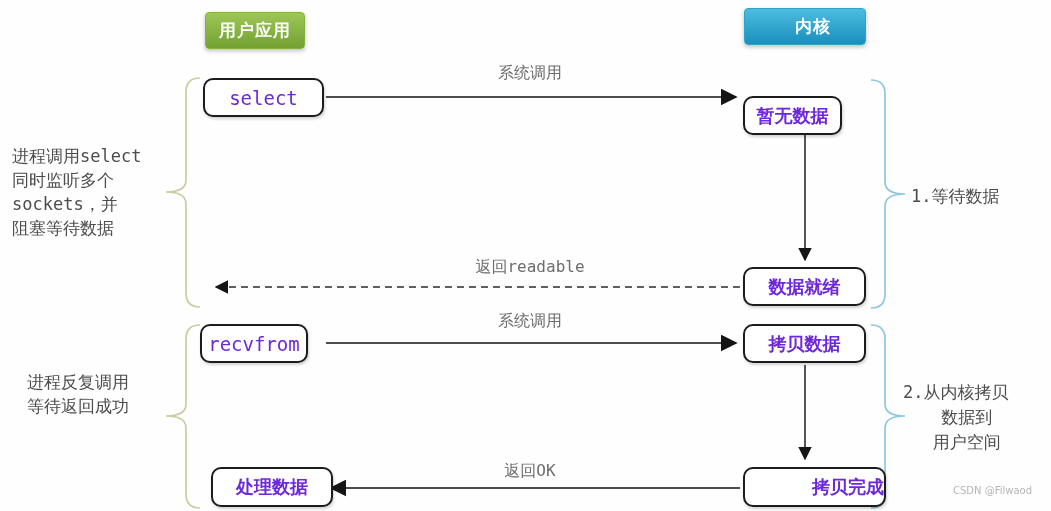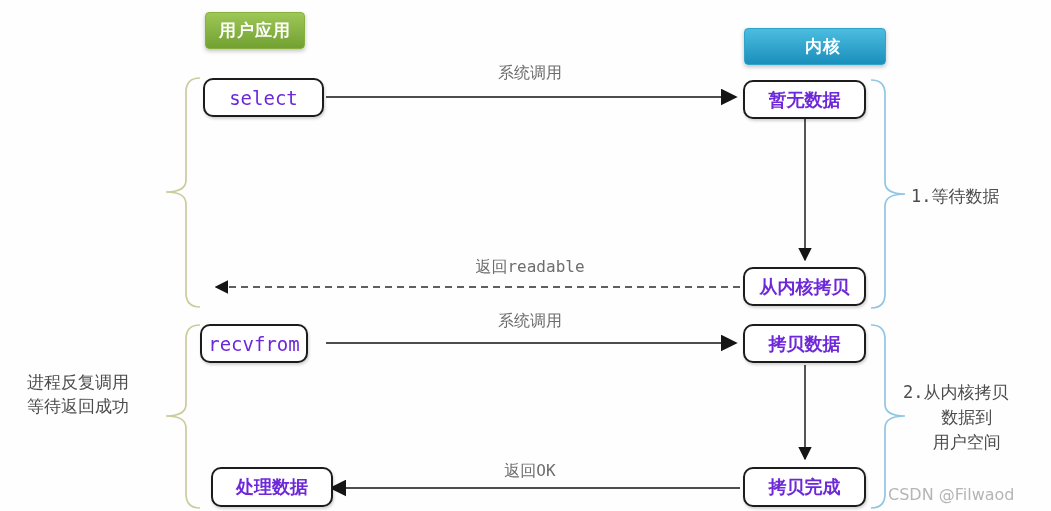--- a/index.html
+++ b/index.html
@@ -22,46 +22,46 @@
     box-shadow: 0 2px 4px rgba(0,0,0,0.25);
     letter-spacing: 1px;
   }
   .hdr-user {
     left: 205px; top: 12px; width: 100px; height: 37px;
     background: linear-gradient(var(--user-header-top, #9dc756), var(--user-header-bottom, #72a132));
     border: 1px solid #86b13f;
     text-align: right;
   }
   .hdr-kernel {
-    left: 744px; top: 28px; width: 142px; height: 37px;
+    left: 744px; top: 8px; width: 122px; height: 37px;
     background: linear-gradient(var(--kernel-header-top, #4cbde0), var(--kernel-header-bottom, #1a8fbc));
     border: 1px solid #2fa3c9;
     padding-left: 16px;
   }
 
   .node {
     position: absolute;
     display: flex; align-items: center; justify-content: center;
     background: #ffffff;
     border: 2.5px solid var(--box-border, #1c1c1c);
     border-radius: 10px;
     box-shadow: 1px 2px 3px rgba(0,0,0,0.18);
     font-size: 18px; font-weight: 600;
     color: #6d28d9;
     white-space: nowrap;
   }
   .node.mono { font-family: "DejaVu Sans Mono", monospace; font-weight: normal; font-size: 19px; }
 
   .n-select    { left: 203px; top: 78px;  width: 121px; height: 39px; }
-  .n-nodata    { left: 743px; top: 80px;  width: 123px; height: 39px; }
+  .n-nodata    { left: 743px; top: 96px;  width: 99px; height: 39px; }
   .n-ready     { left: 743px; top: 267px; width: 123px; height: 39px; }
   .n-recvfrom  { left: 200px; top: 324px; width: 108px; height: 39px; }
   .n-copydata  { left: 743px; top: 324px; width: 123px; height: 39px; }
   .n-process   { left: 203px; top: 467px; width: 122px; height: 40px; margin-left: 8px; }
-  .n-copydone  { left: 743px; top: 467px; width: 123px; height: 40px; }
+  .n-copydone  { left: 743px; top: 467px; width: 143px; height: 40px; justify-content: flex-end; }
 
   .alabel {
     position: absolute;
     color: var(--label-text, #6d6d6d);
     font-size: 16px;
     text-align: center;
     font-family: "DejaVu Sans Mono", monospace;
     white-space: nowrap;
   }
   .l-sys1  { left: 430px; top: 63px;  width: 200px; }
@@ -79,23 +79,23 @@
   }
   .note-lt { left: 12px; top: 144px; }
   .note-lb { left: 27px; top: 370px; }
   .note-r1 { left: 911px; top: 184px; }
   .note-r2 { left: 903px; top: 380px; line-height: 25px; }
   .note div { display: block; }
   .note-r2 div:nth-child(2), .note-r2 div:nth-child(3) { padding-left: 22px; text-align: center; }
 
   .watermark {
     position: absolute;
-    left: 888px; top: 485px;
+    left: 953px; top: 485px;
     color: var(--watermark-text, #b5b5b5);
-    font-size: 16px;
+    font-size: 10px;
     white-space: nowrap;
   }
 </style>
 </head>
 <body>
 
 <div id="stage">
 
   <svg id="wires" viewBox="0 0 1051 511" xmlns="http://www.w3.org/2000/svg">
     <defs>
@@ -137,34 +137,40 @@
     <span>recvfrom</span>
   </div>
   <div class="node n-process">
     <span>处理数据</span>
   </div>
 
   <div class="node n-nodata">
     <span>暂无数据</span>
   </div>
   <div class="node n-ready">
-    <span>从内核拷贝</span>
+    <span>数据就绪</span>
   </div>
   <div class="node n-copydata">
     <span>拷贝数据</span>
   </div>
   <div class="node n-copydone">
     <span>拷贝完成</span>
   </div>
 
   <div class="alabel l-sys1">系统调用</div>
   <div class="alabel l-read">返回readable</div>
   <div class="alabel l-sys2">系统调用</div>
   <div class="alabel l-ok">返回OK</div>
 
+  <div class="note note-lt">
+    <div>进程调用select</div>
+    <div>同时监听多个</div>
+    <div>sockets，并</div>
+    <div>阻塞等待数据</div>
+  </div>
   <div class="note note-lb">
     <div>进程反复调用</div>
     <div>等待返回成功</div>
   </div>
   <div class="note note-r1">1.等待数据</div>
   <div class="note note-r2">
     <div>2.从内核拷贝</div>
     <div>数据到</div>
     <div>用户空间</div>
   </div>

